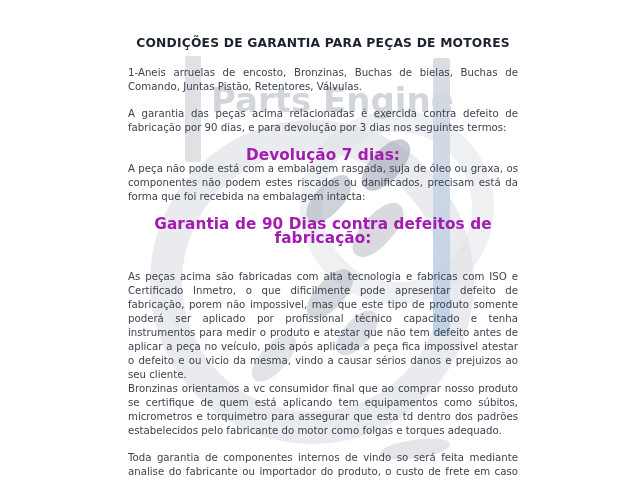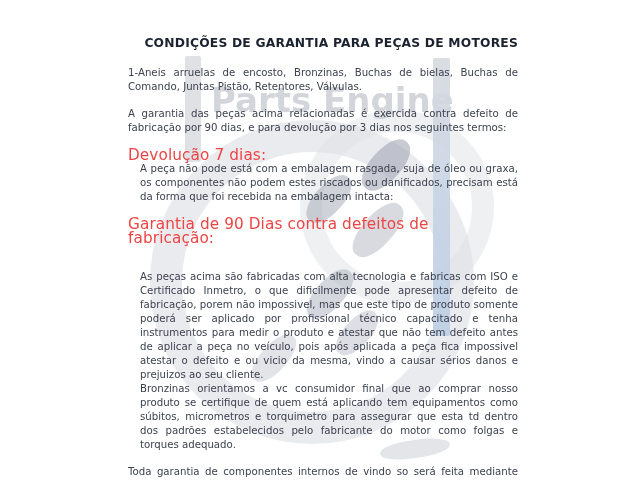--- a/index.html
+++ b/index.html
@@ -46,30 +46,30 @@
   
   .page{
     position:absolute;z-index:1;
     left:128px;top:36px;width:390px;
     color:#3d4250;
     font-size:10.2px;line-height:14px;
     text-align:justify;
   }
   .doc-title{
     font-size:12.3px;font-weight:bold;color:#1c2230;
-    letter-spacing:.2px;margin:0 0 16px 0;text-align:right;
+    letter-spacing:.2px;margin:0 0 16px 0;text-align:center;
   }
   .para{margin:0 0 13px 0;}
   .subhead{
-    font-weight:normal;color:#ef4444;margin:0;text-align:left;
+    font-weight:bold;color:#a21caf;margin:0;text-align:center;
     letter-spacing:.1px;
   }
   .subhead.spaced{margin:0 0 25px 0;}
   .tight{margin:0;}
-  .block{margin:0 0 13px 12px;}
+  .block{margin:0 0 13px 0;}
 </style>
 </head>
 <body>
 
 <div class="watermark">
   <div class="wm-ring wm-ring-a"></div>
   <div class="wm-ring wm-ring-b"></div>
   <div class="wm-bar-left"></div>
   <div class="wm-brand">Parts Engine</div>
   <div class="wm-stripe"></div>

